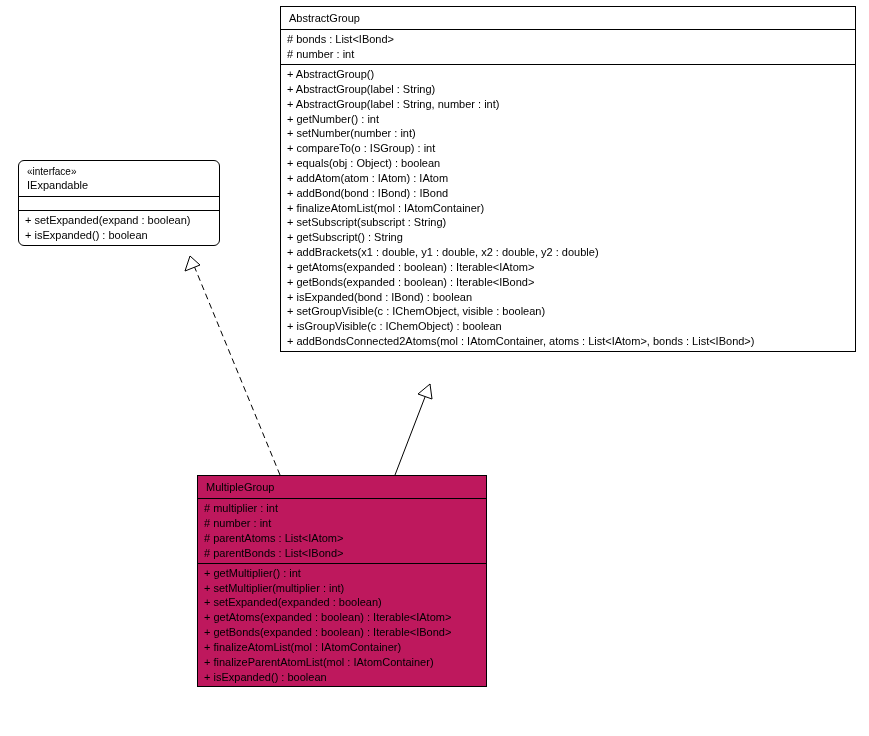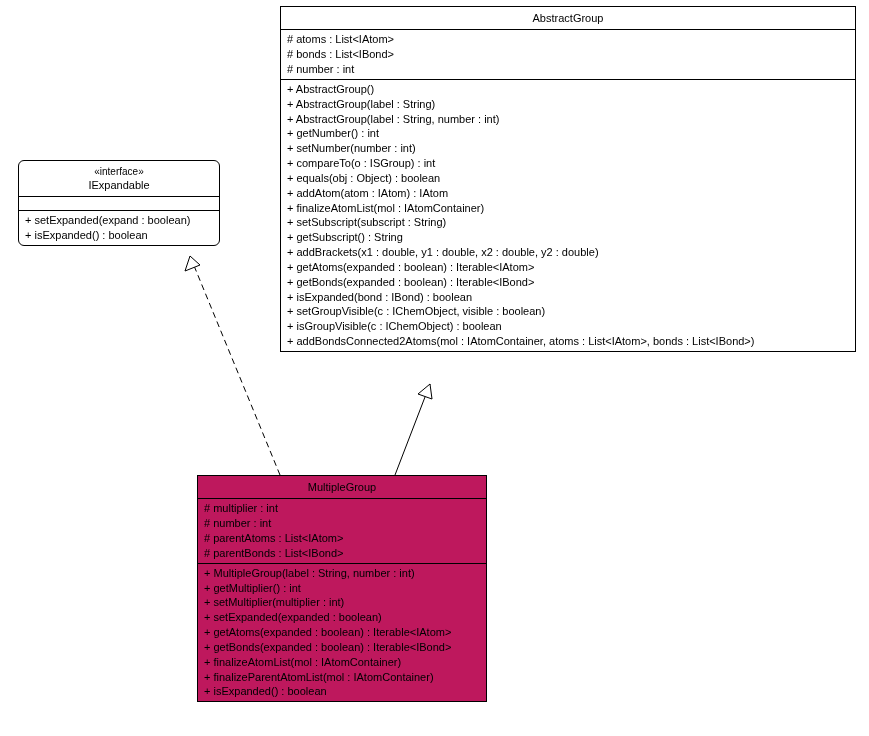--- a/index.html
+++ b/index.html
@@ -15,21 +15,20 @@
   }
   .uml-box {
     position: absolute;
     border: 1px solid #000;
     background: #fff;
   }
   .uml-box.highlight {
     background: #be185d;
   }
   .uml-title {
-    text-align: center;
     border-bottom: 1px solid #000;
     padding: 4px 8px;
     line-height: 1.3;
   }
   .uml-section {
     border-bottom: 1px solid #000;
     padding: 2px 6px;
   }
   .uml-section:last-child {
     border-bottom: none;
@@ -66,33 +65,33 @@
     <div class="uml-row">+ setExpanded(expand : boolean)</div>
     <div class="uml-row">+ isExpanded() : boolean</div>
   </div>
 </div>
 
 <div class="uml-box" style="left:280px; top:6px; width:576px;">
   <div class="uml-title">
     <div>AbstractGroup</div>
   </div>
   <div class="uml-section">
-    <div class="uml-row"># atoms : List&lt;IAtom&gt;</div>
     <div class="uml-row"># bonds : List&lt;IBond&gt;</div>
     <div class="uml-row"># number : int</div>
   </div>
   <div class="uml-section">
     <div class="uml-row">+ AbstractGroup()</div>
     <div class="uml-row">+ AbstractGroup(label : String)</div>
     <div class="uml-row">+ AbstractGroup(label : String, number : int)</div>
     <div class="uml-row">+ getNumber() : int</div>
     <div class="uml-row">+ setNumber(number : int)</div>
     <div class="uml-row">+ compareTo(o : ISGroup) : int</div>
     <div class="uml-row">+ equals(obj : Object) : boolean</div>
     <div class="uml-row">+ addAtom(atom : IAtom) : IAtom</div>
+    <div class="uml-row">+ addBond(bond : IBond) : IBond</div>
     <div class="uml-row">+ finalizeAtomList(mol : IAtomContainer)</div>
     <div class="uml-row">+ setSubscript(subscript : String)</div>
     <div class="uml-row">+ getSubscript() : String</div>
     <div class="uml-row">+ addBrackets(x1 : double, y1 : double, x2 : double, y2 : double)</div>
     <div class="uml-row">+ getAtoms(expanded : boolean) : Iterable&lt;IAtom&gt;</div>
     <div class="uml-row">+ getBonds(expanded : boolean) : Iterable&lt;IBond&gt;</div>
     <div class="uml-row">+ isExpanded(bond : IBond) : boolean</div>
     <div class="uml-row">+ setGroupVisible(c : IChemObject, visible : boolean)</div>
     <div class="uml-row">+ isGroupVisible(c : IChemObject) : boolean</div>
     <div class="uml-row">+ addBondsConnected2Atoms(mol : IAtomContainer, atoms : List&lt;IAtom&gt;, bonds : List&lt;IBond&gt;)</div>
@@ -103,21 +102,20 @@
   <div class="uml-title">
     <div>MultipleGroup</div>
   </div>
   <div class="uml-section">
     <div class="uml-row"># multiplier : int</div>
     <div class="uml-row"># number : int</div>
     <div class="uml-row"># parentAtoms : List&lt;IAtom&gt;</div>
     <div class="uml-row"># parentBonds : List&lt;IBond&gt;</div>
   </div>
   <div class="uml-section">
-    <div class="uml-row">+ MultipleGroup(label : String, number : int)</div>
     <div class="uml-row">+ getMultiplier() : int</div>
     <div class="uml-row">+ setMultiplier(multiplier : int)</div>
     <div class="uml-row">+ setExpanded(expanded : boolean)</div>
     <div class="uml-row">+ getAtoms(expanded : boolean) : Iterable&lt;IAtom&gt;</div>
     <div class="uml-row">+ getBonds(expanded : boolean) : Iterable&lt;IBond&gt;</div>
     <div class="uml-row">+ finalizeAtomList(mol : IAtomContainer)</div>
     <div class="uml-row">+ finalizeParentAtomList(mol : IAtomContainer)</div>
     <div class="uml-row">+ isExpanded() : boolean</div>
   </div>
 </div>

